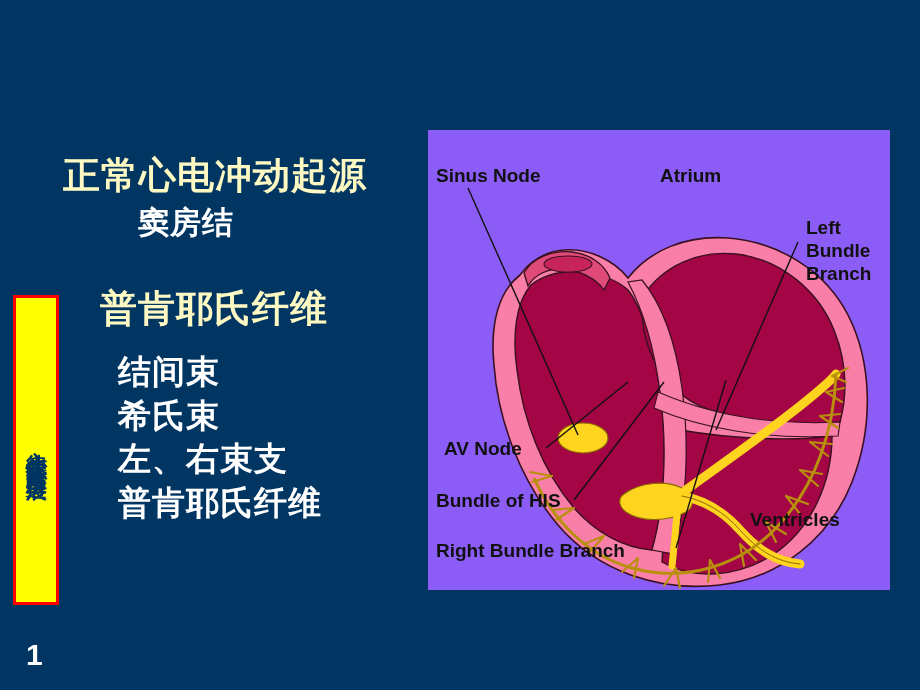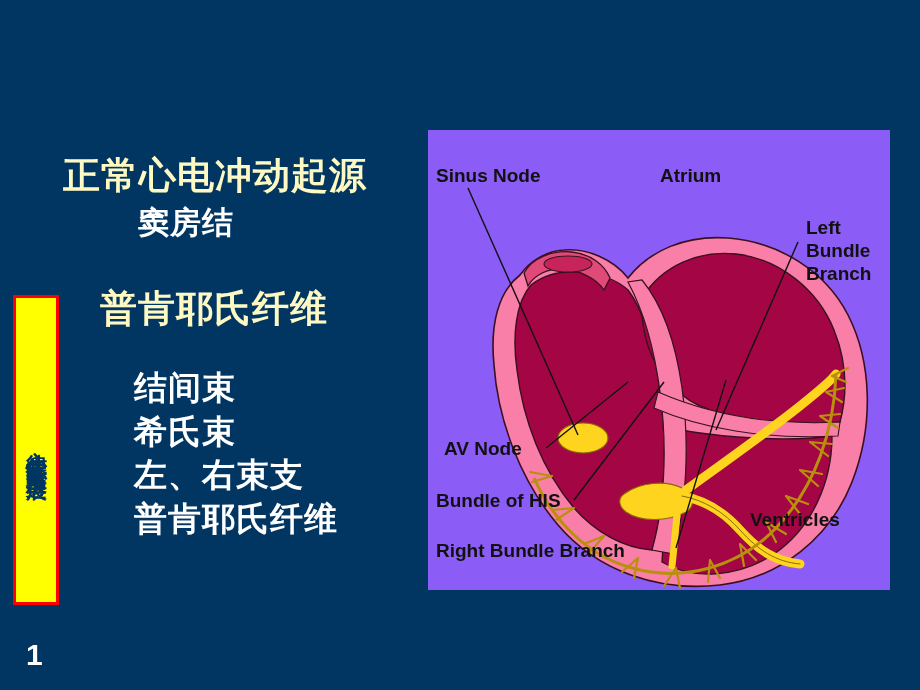--- a/index.html
+++ b/index.html
@@ -54,21 +54,21 @@
     text-align: right;
   }
   #origin-heading { left: 63px;  top: 155px; }
   #origin-value   { left: 138px; top: 205px; }
   #system-heading { left: 100px; top: 288px; }
 
   #conduction-list {
     position: absolute;
     left: 118px;
     top: 350px;
-    margin: 16px;
+    margin: 0;
     padding: 0;
     list-style: none;
   }
   #conduction-list li {
     color: #ffffff;
     font-weight: bold;
     font-size: 33px;
     letter-spacing: 1px;
     line-height: 1.32;
     white-space: nowrap;

